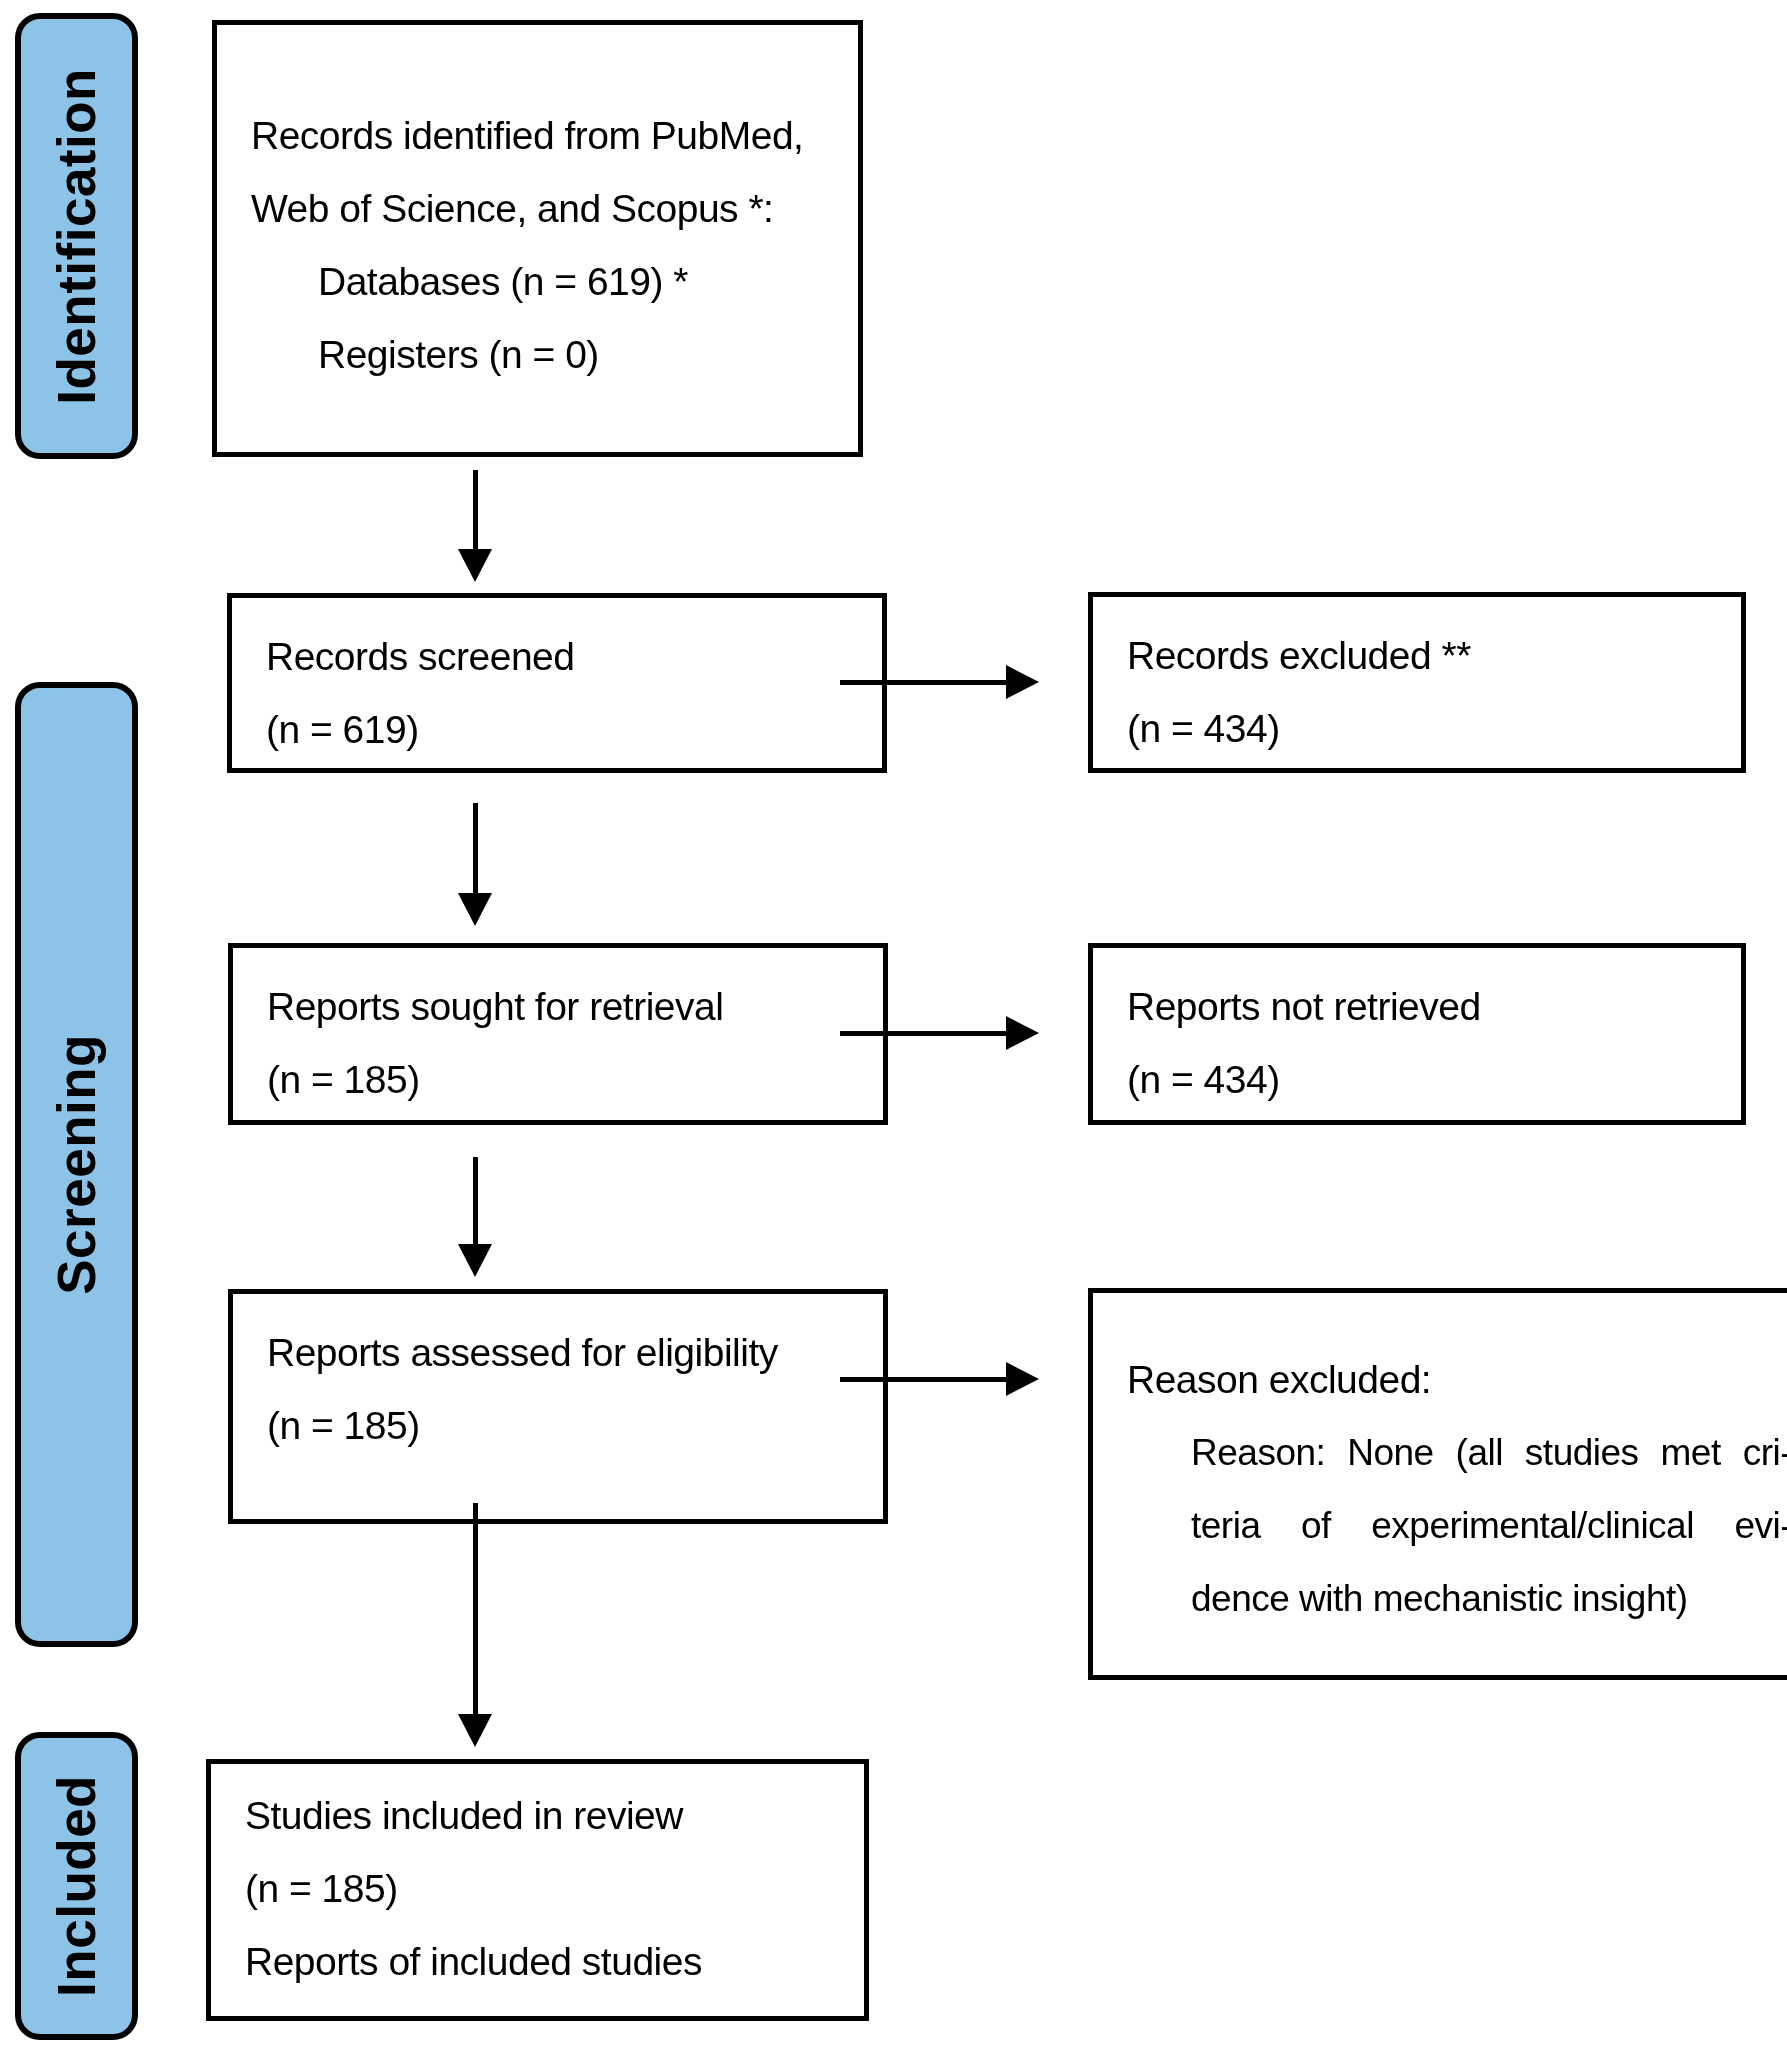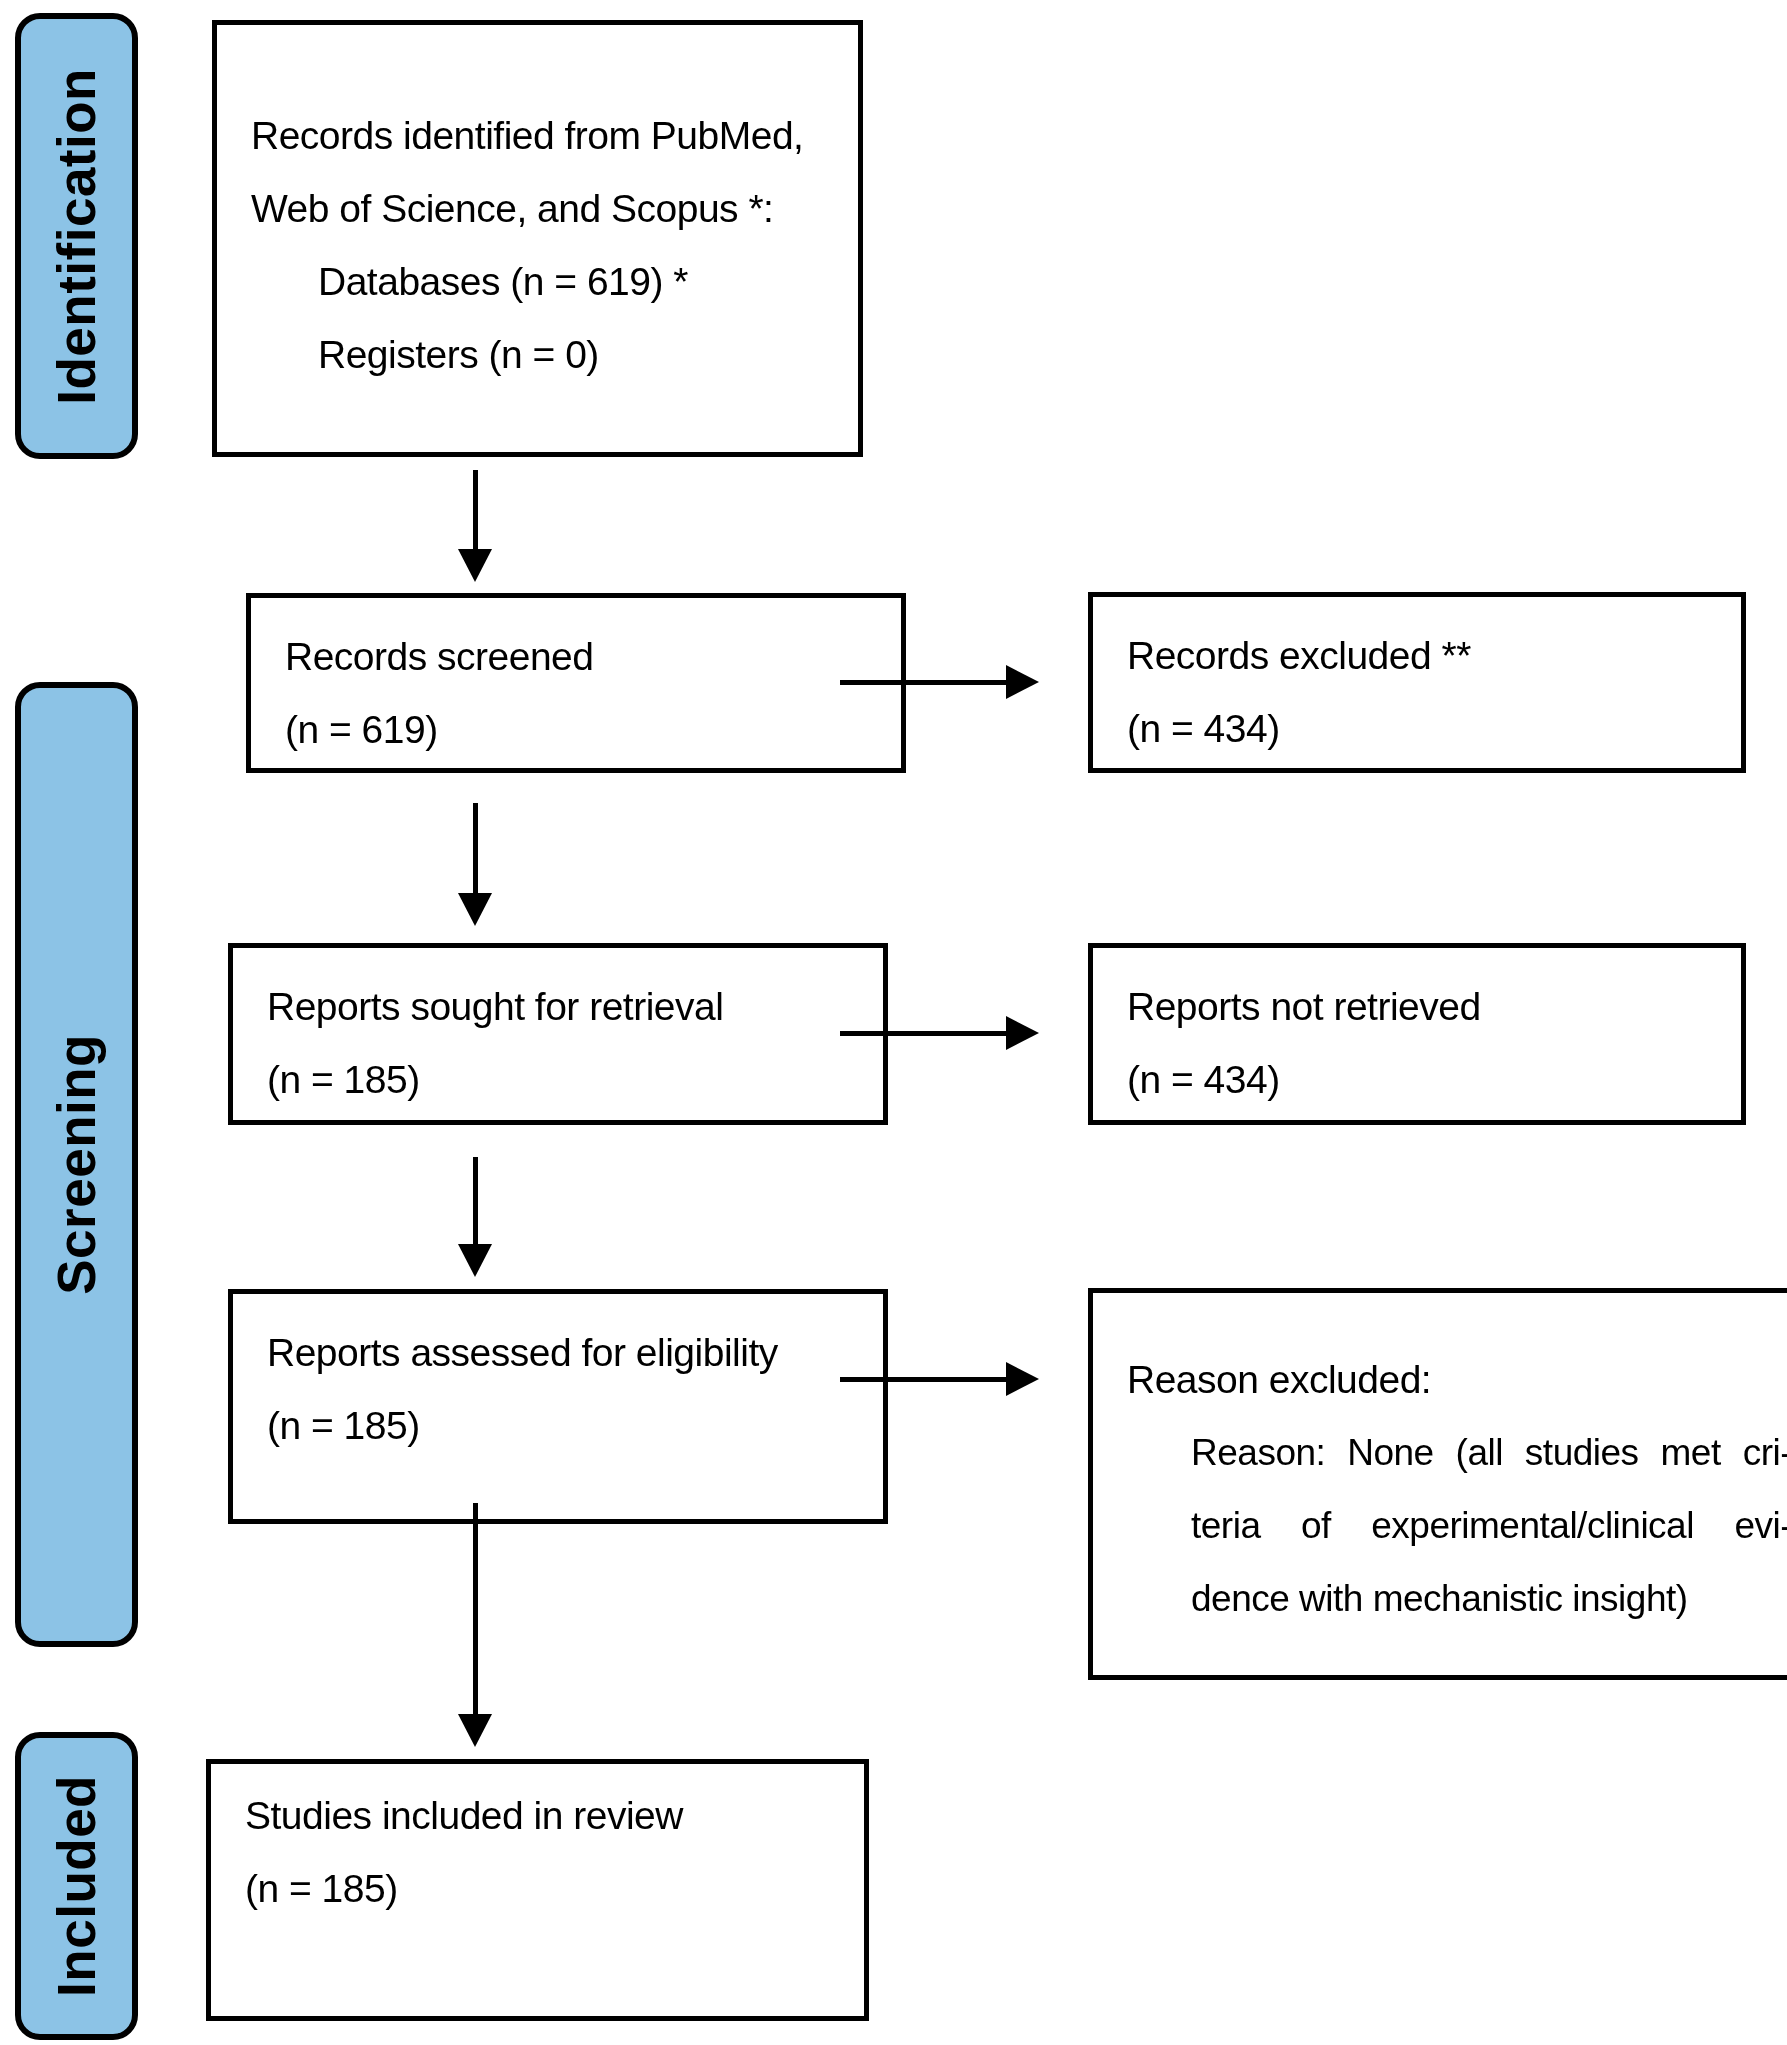--- a/index.html
+++ b/index.html
@@ -83,21 +83,21 @@
     <span class="vtext">Included</span>
   </div>
 
   <div class="box pt-lg" style="left:164px; top:20px; width:651px; height:437px;">
     <div class="ln">Records identified from PubMed,</div>
     <div class="ln">Web of Science, and Scopus *:</div>
     <div class="ln indent">Databases (n = 619) *</div>
     <div class="ln indent">Registers (n = 0)</div>
   </div>
 
-  <div class="box pt-sm" style="left:198px; top:593px; width:660px; height:180px;">
+  <div class="box pt-sm" style="left:179px; top:593px; width:660px; height:180px;">
     <div class="ln">Records screened</div>
     <div class="ln">(n = 619)</div>
   </div>
   <div class="box pt-sm" style="left:1040px; top:592px; width:658px; height:181px;">
     <div class="ln">Records excluded **</div>
     <div class="ln">(n = 434)</div>
   </div>
 
   <div class="box pt-sm" style="left:180px; top:943px; width:660px; height:182px;">
     <div class="ln">Reports sought for retrieval</div>
@@ -115,20 +115,21 @@
   <div class="box pt-md" style="left:1040px; top:1288px; width:733px; height:392px;">
     <div class="ln">Reason excluded:</div>
     <div class="reason-ln stretch">Reason: None (all studies met cri-</div>
     <div class="reason-ln stretch">teria of experimental/clinical evi-</div>
     <div class="reason-ln">dence with mechanistic insight)</div>
   </div>
 
   <div class="box" style="left:158px; top:1759px; width:663px; height:262px; padding-top:15px;">
     <div class="ln">Studies included in review</div>
     <div class="ln">(n = 185)</div>
+    <div class="ln">Reports of included studies</div>
   </div>
 
   <div class="arrow" style="left:458px; top:470px; width:35px; height:112px;">
     <div class="vshaft" style="height:79px;"></div>
     <div class="vhead" style="top:79px;"></div>
   </div>
   <div class="arrow" style="left:458px; top:803px; width:35px; height:123px;">
     <div class="vshaft" style="height:90px;"></div>
     <div class="vhead" style="top:90px;"></div>
   </div>

